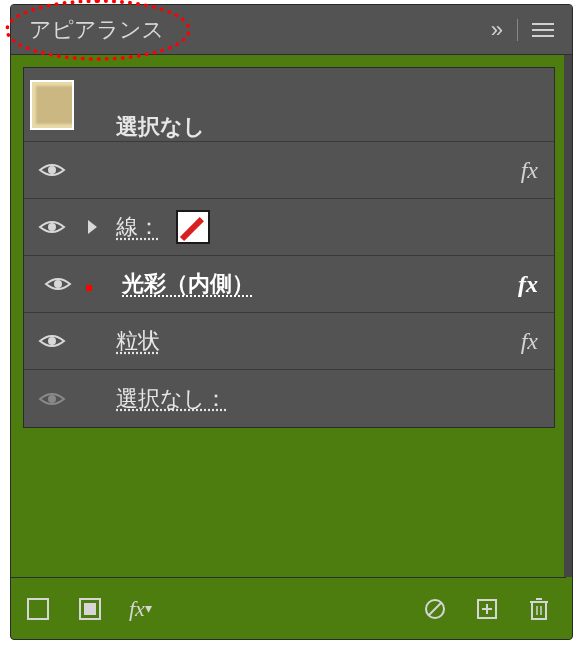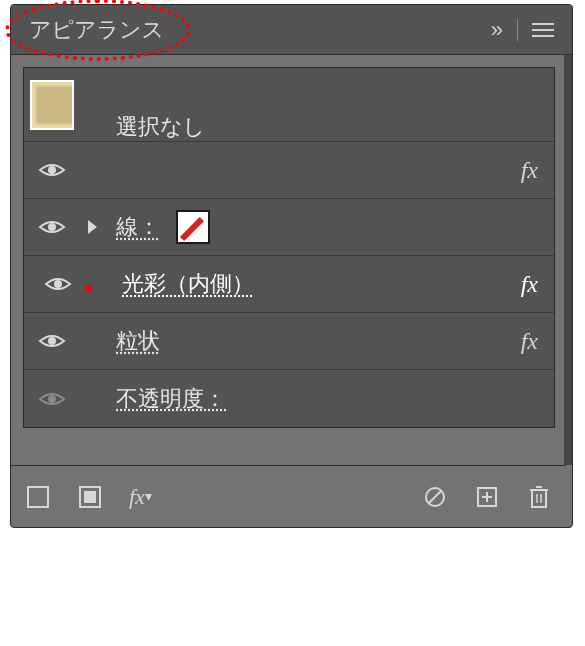--- a/index.html
+++ b/index.html
@@ -8,22 +8,22 @@
       width: 585px;
       height: 646px;
       font-family: "Hiragino Kaku Gothic Pro", "Yu Gothic", sans-serif;
       position: relative;
     }
     .panel {
       position: absolute;
       left: 10px;
       top: 4px;
       width: 563px;
-      height: 524px;
-      background: #737373;
+      height: 636px;
+      background: #4d7c0f;
       border: 1px solid #2a2a2a;
       border-radius: 4px;
     }
     .panel-header {
       height: 50px;
       display: flex;
       align-items: center;
       padding: 0 18px;
       color: #d9d9d9;
       font-size: 22px;
@@ -144,20 +144,21 @@
       transform-origin: left center;
     }
     .swatch-fill {
       width: 34px; height: 34px;
       border: 2px solid #1a1a1a;
       background: #f5e9c0;
       box-shadow: inset 0 0 0 2px #fff;
     }
     .row.selected {
       position: relative;
+      font-weight: bold;
     }
     .selected-inner {
       position: absolute;
       left: 56px; right: 4px; top: 4px; bottom: 4px;
       background: #5d768f;
       border: 3px solid #ff0000;
       z-index: 0;
     }
     .row.selected > * { position: relative; z-index: 1; }
     .row.selected .col-label,
@@ -208,21 +209,21 @@
   <div class="side-scroll"></div>
 
   <div class="panel-body">
     <div class="body-inner">
 
       <div class="row header-row">
         <div class="col-vis">
           <div class="thumb"></div>
         </div>
         <div class="col-expand"></div>
-        <div class="col-label no-underline" style="font-weight:400;margin-top:45px;">選択なし</div>
+        <div class="col-label no-underline" style="font-weight:700;margin-top:45px;">選択なし</div>
       </div>
 
       <div class="row">
         <div class="col-vis">
           <div class="eye-icon">
             <svg width="28" height="20" viewBox="0 0 28 20">
                 <path d="M2 10 Q14 0 26 10 Q14 20 2 10 Z" fill="none" stroke="#d8d8d8" stroke-width="2"></path>
                 <circle class="pupil" cx="14" cy="10" r="4" fill="#d8d8d8"></circle>
               </svg>
           </div>
@@ -282,21 +283,21 @@
       <div class="row" style="border-bottom:none;">
         <div class="col-vis">
           <div class="eye-icon eye-dim">
             <svg width="28" height="20" viewBox="0 0 28 20">
                 <path d="M2 10 Q14 0 26 10 Q14 20 2 10 Z" fill="none" stroke="#888" stroke-width="2"></path>
                 <circle class="pupil" cx="14" cy="10" r="4" fill="#888"></circle>
               </svg>
           </div>
         </div>
         <div class="col-expand"></div>
-        <div class="col-label">不透明度：</div>
+        <div class="col-label">選択なし：</div>
       </div>
 
     </div>
   </div>
 
   <div class="panel-footer">
     <div class="footer-icon">
       <svg width="24" height="24" viewBox="0 0 24 24">
           <rect x="2" y="2" width="20" height="20" fill="none" stroke="#d6d6d6" stroke-width="2"></rect>
         </svg>

